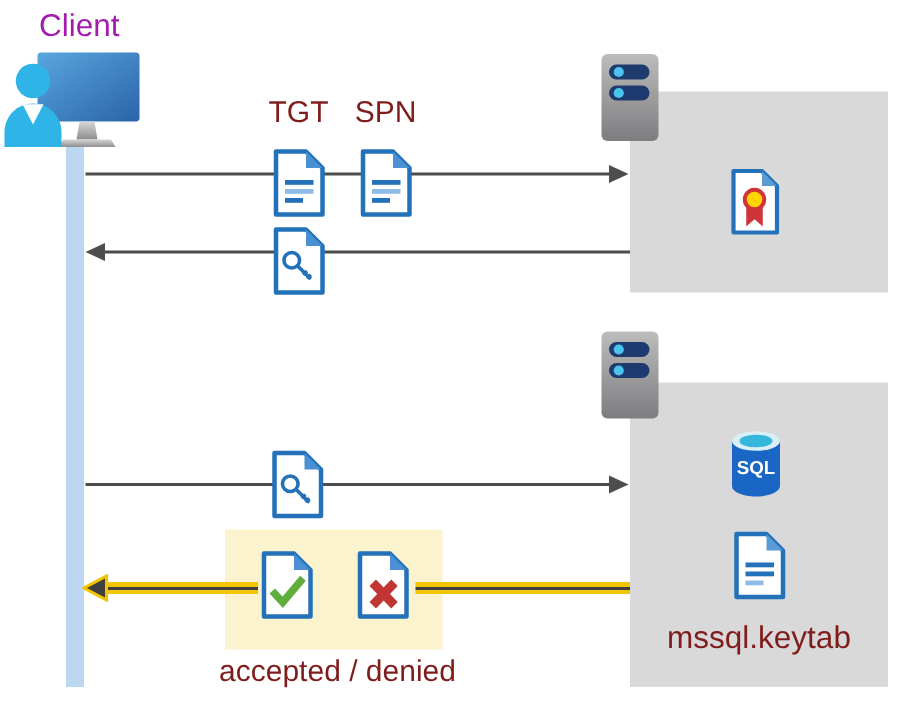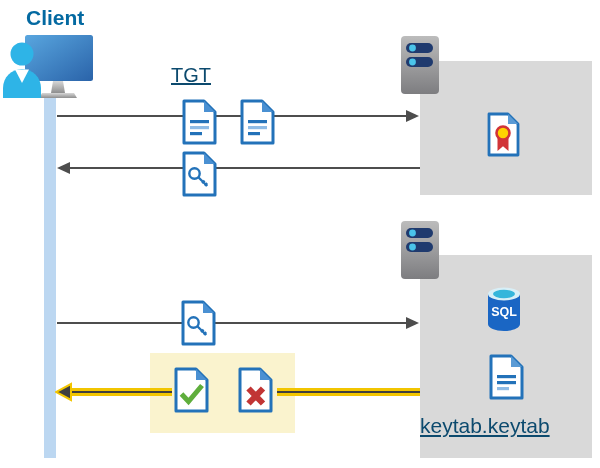--- a/index.html
+++ b/index.html
@@ -1,21 +1,21 @@
 <!DOCTYPE html>
 <html><head>
 <meta charset="utf-8">
 <style>
   html,body{margin:0;padding:0;background:#fff;}
   .stage{position:relative;width:600px;height:468px;background:#fff;overflow:hidden;
          font-family:"Liberation Sans",sans-serif;}
   .abs{position:absolute;}
   .box{position:absolute;}
-  .title{position:absolute;font-weight:700;font-size:21px;color:#0369a1;line-height:1.3;}
-  .lbl{position:absolute;font-size:20px;color:#0c4a6e;text-decoration:underline;}
+  .title{position:absolute;font-weight:400;font-size:21px;color:#a21caf;line-height:1.3;}
+  .lbl{position:absolute;font-size:20px;color:#7f1d1d;text-align:center;}
   .hline{position:absolute;height:2px;background:#4d4d4d;}
   .ah-right{position:absolute;width:0;height:0;border-top:6px solid transparent;
             border-bottom:6px solid transparent;border-left:13px solid #4d4d4d;}
   .ah-left{position:absolute;width:0;height:0;border-top:6px solid transparent;
            border-bottom:6px solid transparent;border-right:13px solid #4d4d4d;}
   .yline{position:absolute;height:8px;
          background:linear-gradient(to bottom,#f2c500 0 3px,#3f3f3f 3px 5px,#f2c500 5px 8px);}
   svg{display:block;}
 </style>
 </head>
@@ -156,15 +156,17 @@
   <svg class="abs" style="left:487px;top:353px;" width="38" height="48" viewBox="0 0 38 48">
     <path d="M4 3h20l11 11v31H4z" fill="#fff" stroke="#2372b9" stroke-width="3" stroke-linejoin="round"></path>
     <path d="M24 3v11h11z" fill="#5b9bd5"></path>
     <rect x="10" y="22" width="19" height="3.2" fill="#2372b9"></rect>
     <rect x="10" y="28" width="19" height="3.2" fill="#2372b9"></rect>
     <rect x="10" y="34" width="12" height="3.2" fill="#8fbce6"></rect>
   </svg>
 
   <div class="title" style="left:26px;top:4px;">Client</div>
   <div class="lbl" style="left:171px;top:64px;width:56px;">TGT</div>
-  <div class="lbl" style="left:420px;top:414px;width:172px;font-size:21px;">keytab.keytab</div>
+  <div class="lbl" style="left:229px;top:64px;width:56px;">SPN</div>
+  <div class="lbl" style="left:420px;top:414px;width:172px;font-size:21px;">mssql.keytab</div>
+  <div class="lbl" style="left:138px;top:437px;width:174px;">accepted / denied</div>
 
 </div>
 
 </body></html>

